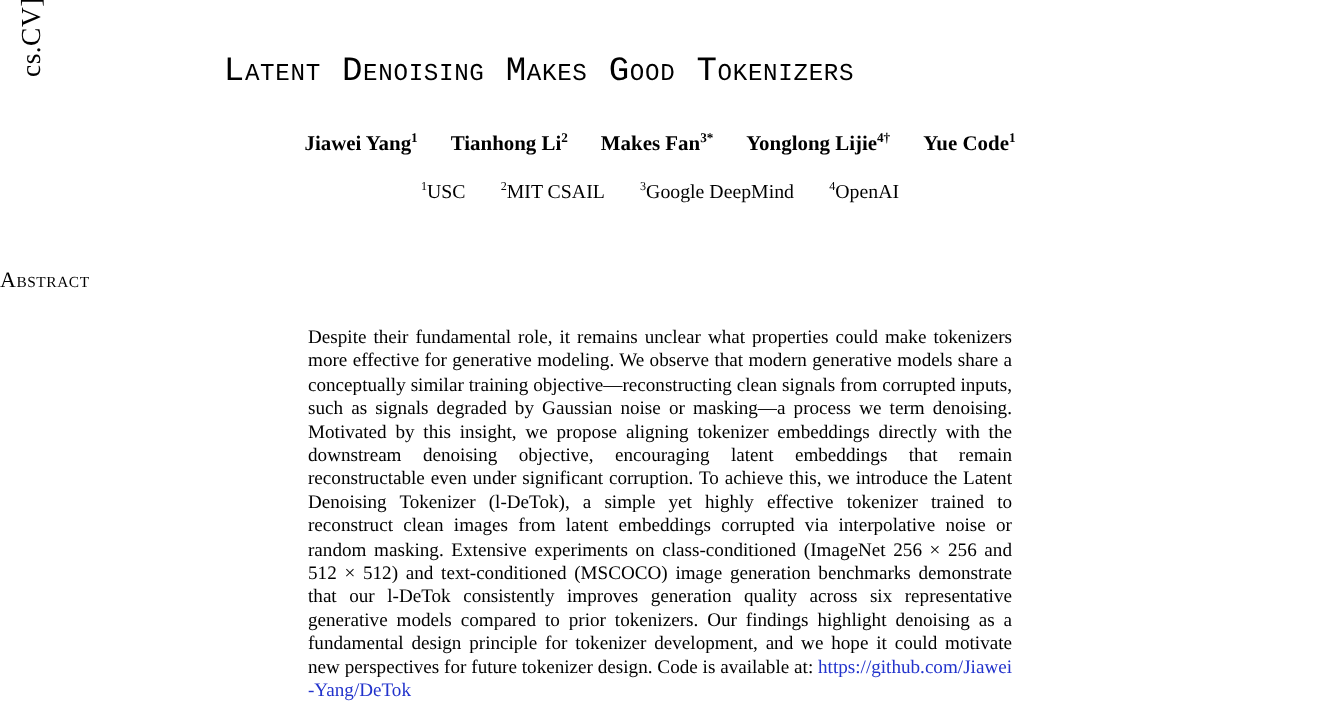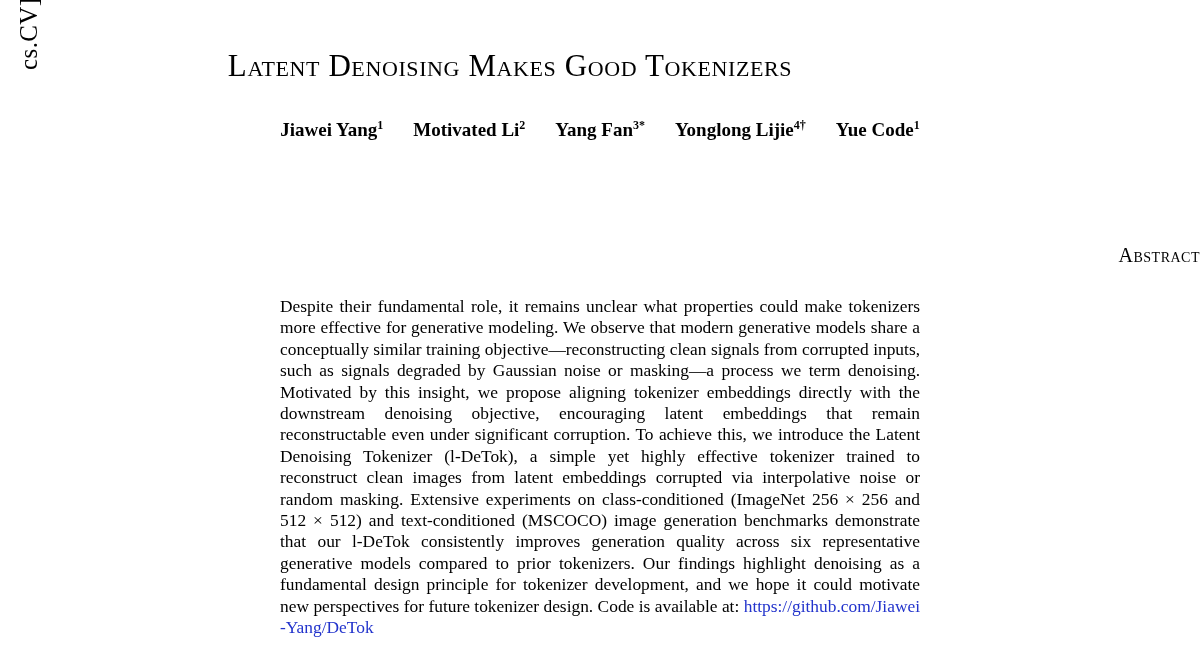--- a/index.html
+++ b/index.html
@@ -49,22 +49,21 @@
 
   .title {
     position: absolute;
     top: 48px;
     left: 0;
     width: 980px;
     text-align: center;
     font-size: 31px;
     font-variant: small-caps;
     letter-spacing: 0.6px;
-    font-family: Liberation Serif, serif;
-    padding-left: 20px;
+    font-family: Liberation Mono, monospace;
   }
 
   .authors {
     position: absolute;
     top: 118px;
     left: 0;
     width: 1200px;
     text-align: center;
     font-size: 19px;
     font-weight: bold;
@@ -99,21 +98,21 @@
   .affiliations sup {
     font-size: 11px;
     vertical-align: super;
   }
 
   .abstract-heading {
     position: absolute;
     top: 244px;
     left: 0;
     width: 1200px;
-    text-align: right;
+    text-align: left;
     font-size: 20px;
     font-variant: small-caps;
     letter-spacing: 0.5px;
   }
 
   .abstract-body {
     position: absolute;
     top: 296px;
     left: 280px;
     width: 640px;
@@ -144,23 +143,26 @@
 
 <div class="page">
 
   <div class="arxiv-stamp">
     <span class="stamp-text">cs.CV]  14 Feb 2026</span>
   </div>
 
   <div class="title">Latent Denoising Makes Good Tokenizers</div>
 
   <div class="authors">
-    <span class="author"><span>Jiawei Yang</span><sup>1</sup></span><span class="author"><span>Motivated Li</span><sup>2</sup></span><span class="author"><span>Yang Fan</span><sup>3*</sup></span><span class="author"><span>Yonglong Lijie</span><sup>4†</sup></span><span class="author"><span>Yue Code</span><sup>1</sup></span>
+    <span class="author"><span>Jiawei Yang</span><sup>1</sup></span><span class="author"><span>Tianhong Li</span><sup>2</sup></span><span class="author"><span>Makes Fan</span><sup>3*</sup></span><span class="author"><span>Yonglong Lijie</span><sup>4†</sup></span><span class="author"><span>Yue Code</span><sup>1</sup></span>
   </div>
 
+  <div class="affiliations">
+    <span class="affil"><sup>1</sup><span>USC</span></span><span class="affil"><sup>2</sup><span>MIT CSAIL</span></span><span class="affil"><sup>3</sup><span>Google DeepMind</span></span><span class="affil"><sup>4</sup><span>OpenAI</span></span>
+  </div>
 
   <div class="abstract-heading">Abstract</div>
 
   <div class="abstract-body">
     <p><span>Despite their fundamental role, it remains unclear what properties could make tokenizers more effective for generative modeling. We observe that modern generative models share a conceptually similar training objective—reconstructing clean signals from corrupted inputs, such as signals degraded by Gaussian noise or masking—a process we term </span><span class="it">denoising</span><span>. Motivated by this insight, we propose aligning tokenizer embeddings directly with the downstream denoising objective, encouraging latent embeddings that remain reconstructable even under significant corruption. To achieve this, we introduce the Latent Denoising Tokenizer (</span><span class="it">l</span><span>-DeTok), a simple yet highly effective tokenizer trained to reconstruct clean images from latent embeddings corrupted via interpolative noise or random masking. Extensive experiments on class-conditioned (ImageNet </span><span class="math">256 × 256</span><span> and </span><span class="math">512 × 512</span><span>) and text-conditioned (MSCOCO) image generation benchmarks demonstrate that our </span><span class="it">l</span><span>-DeTok consistently improves generation quality across </span><span class="it">six</span><span> representative generative models compared to prior tokenizers. Our findings highlight denoising as a fundamental design principle for tokenizer development, and we hope it could motivate new perspectives for future tokenizer design. Code is available at: </span><a class="link" href="#">https://github.com/Jiawei-Yang/DeTok</a></p>
   </div>
 
 </div>
 
 </body></html>

